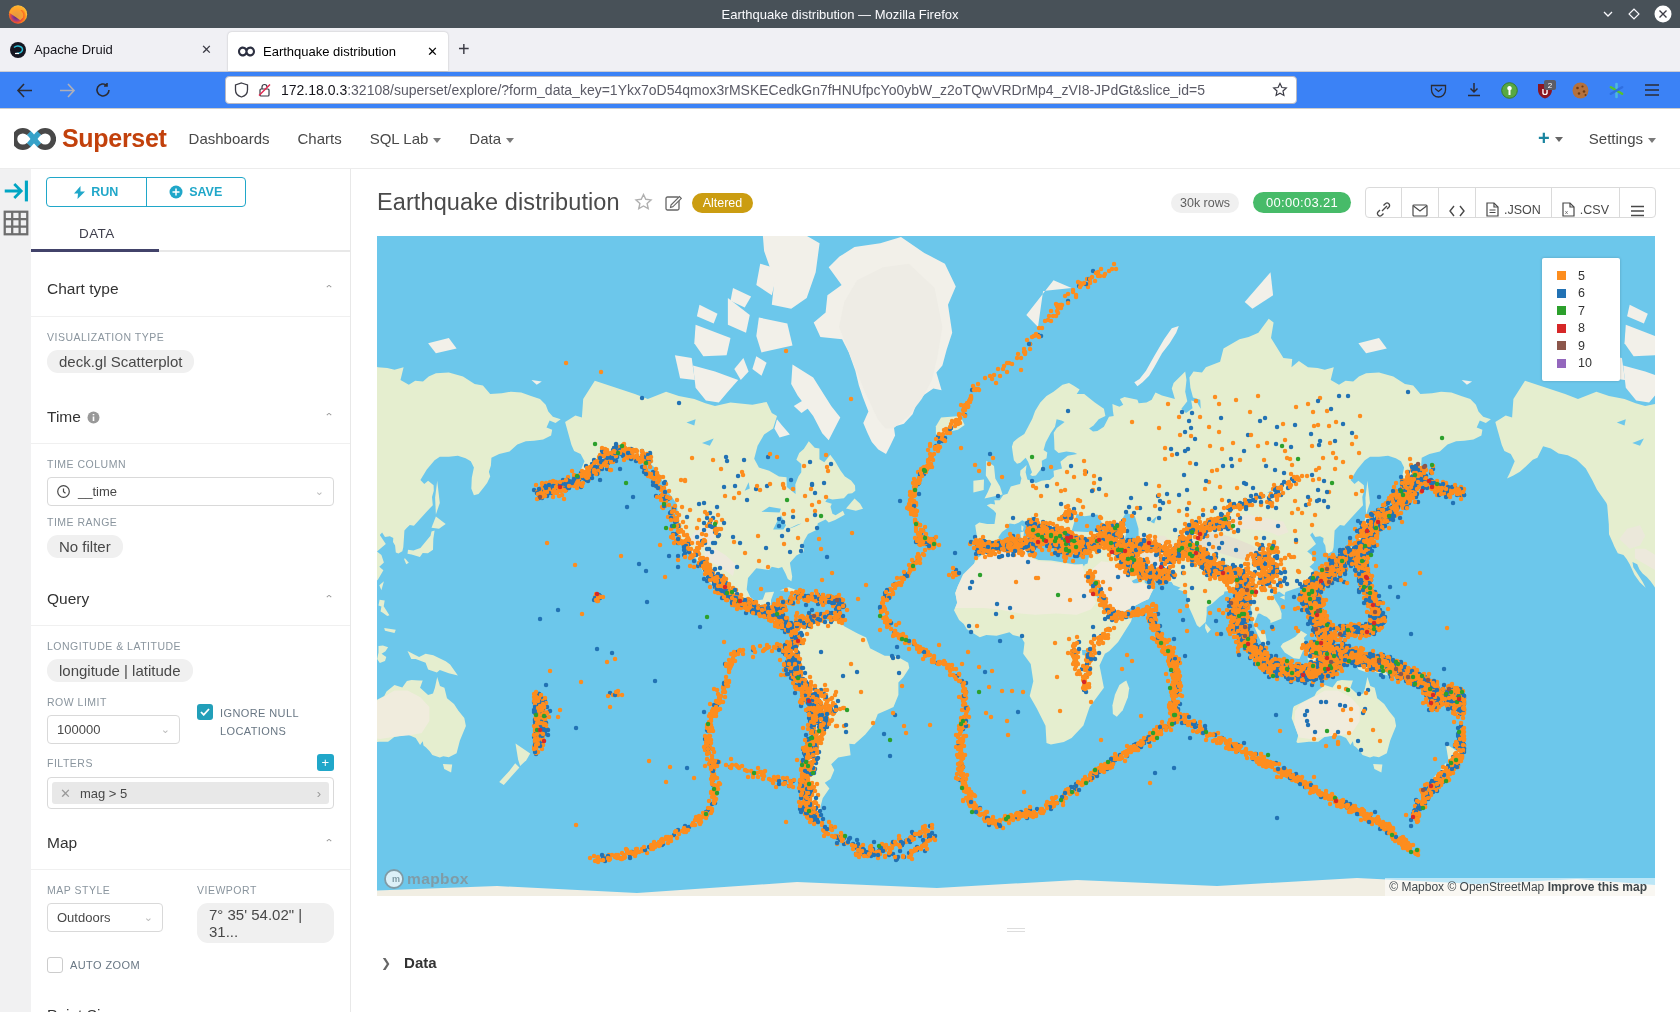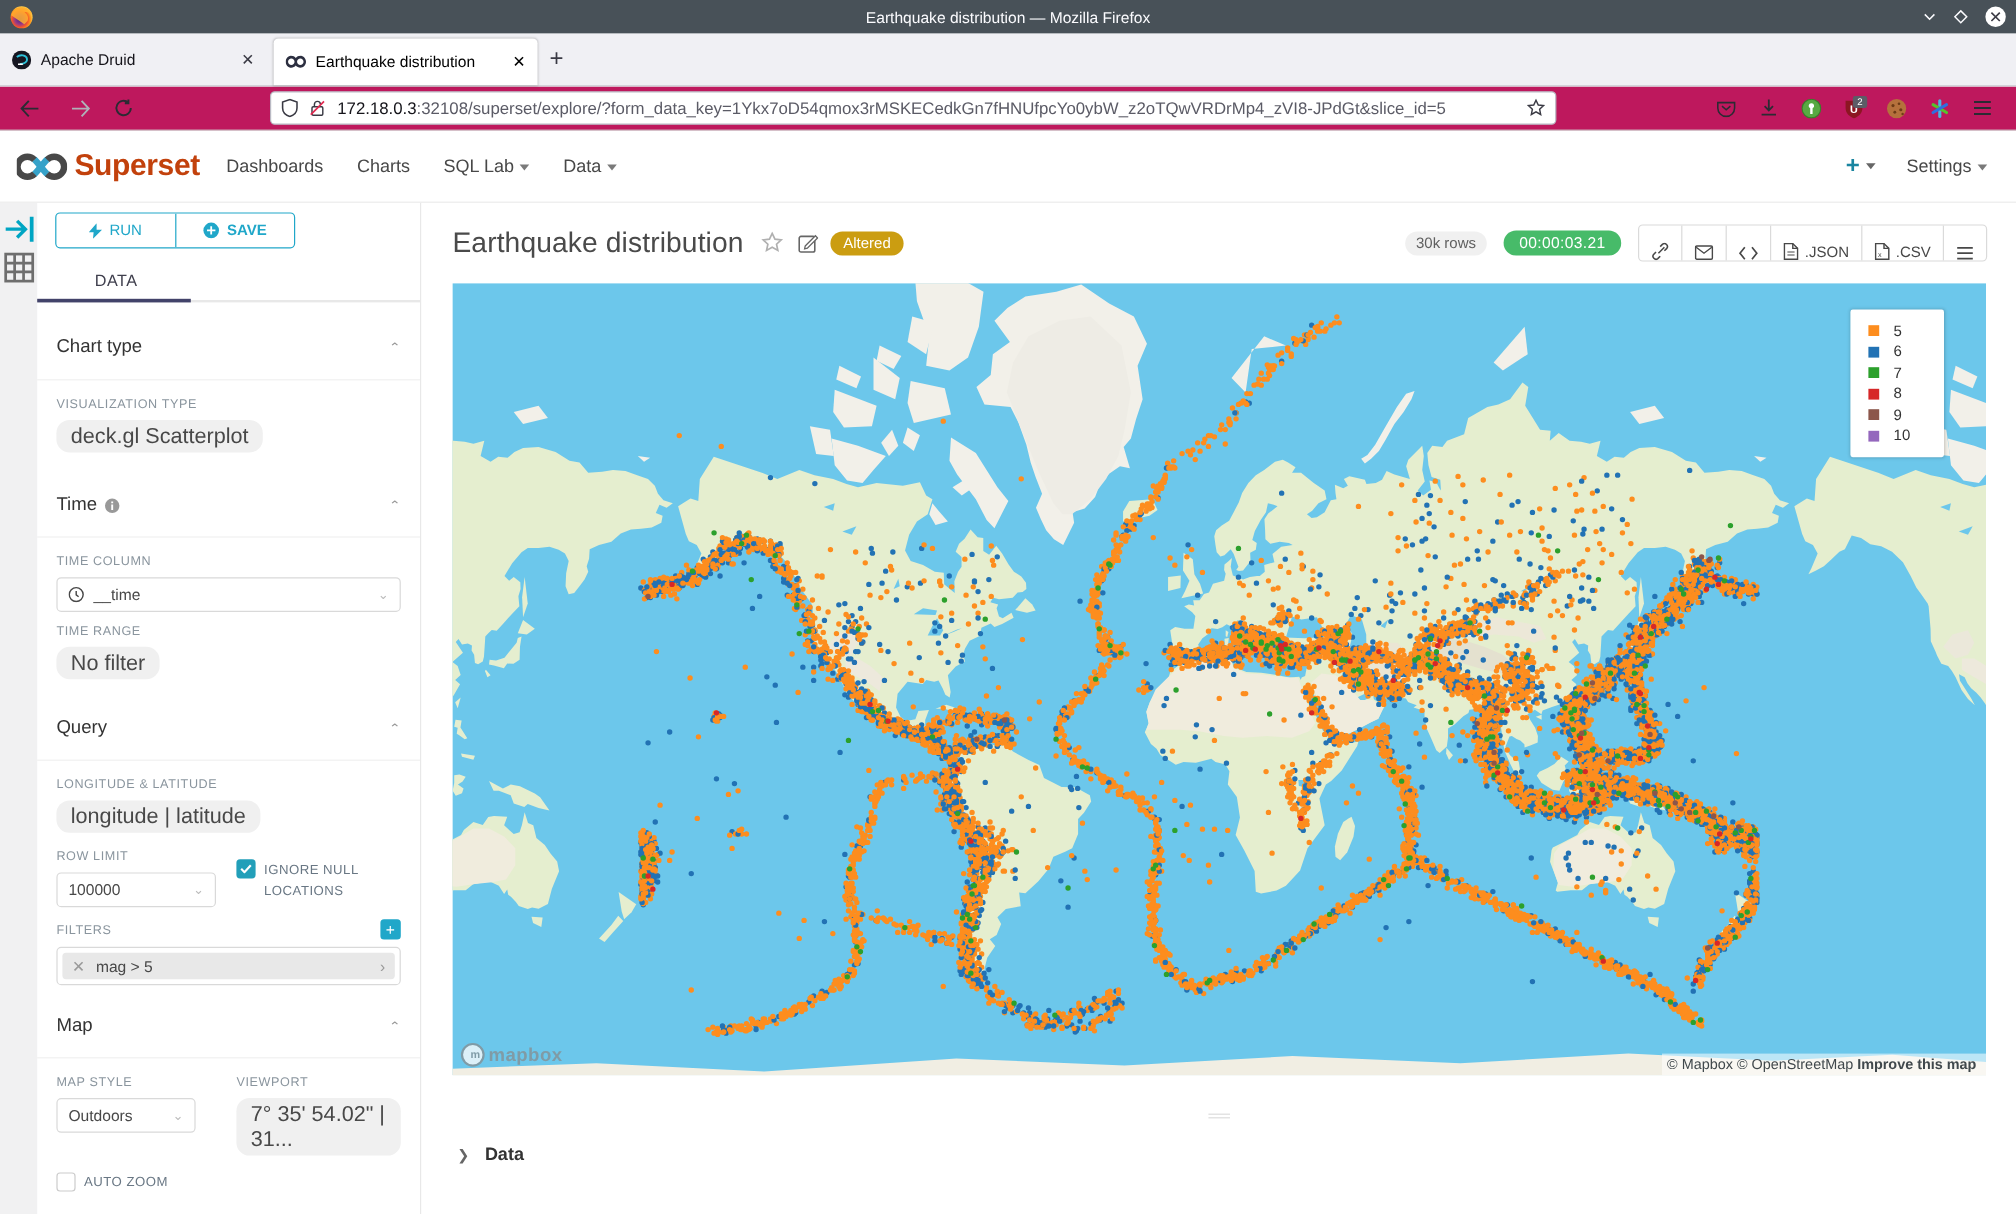--- a/index.html
+++ b/index.html
@@ -3,50 +3,50 @@
 *{margin:0;padding:0;box-sizing:border-box}
 html,body{width:1680px;height:1012px;overflow:hidden;font-family:"Liberation Sans",sans-serif;background:#fff}
 .titlebar{height:28px;background:#485158;color:#fbfbfe;display:flex;align-items:center;position:relative}
 .titlebar .title{position:absolute;left:0;right:0;text-align:center;font-size:13px;color:#fbfbfe}
 .winbtns{position:absolute;right:8px;top:0;height:28px;display:flex;align-items:center;gap:14px}
 .tabstrip{height:44px;background:#f0f0f4;display:flex;align-items:center;border-bottom:1px solid #ccccd3;position:relative}
 .tab{height:28px;display:flex;align-items:center;padding:0 10px;font-size:13px;color:#15141a;gap:8px;width:222px}
 .tab .x{margin-left:auto;color:#3a3a44;font-size:13px}
 .tabactive{position:absolute;left:228px;top:4px;width:220px;height:39px;background:#fff;border-radius:4px 4px 0 0;box-shadow:0 0 2px rgba(0,0,0,.25);display:flex;align-items:center;padding:0 10px;font-size:13px;gap:8px}
 .newtab{position:absolute;left:458px;top:10px;font-size:20px;color:#3a3a44}
-.toolbar{height:37px;background:#be185d;display:flex;align-items:center;border-bottom:1px solid #ccc;padding:0 8px}
+.toolbar{height:37px;background:#3b82f6;display:flex;align-items:center;border-bottom:1px solid #ccc;padding:0 8px}
 .navic{width:32px;height:28px;display:flex;align-items:center;justify-content:center;color:#2b2b33}
 .urlbar{margin-left:106px;width:1072px;height:28px;background:#fff;border:1px solid #b9b9c3;border-radius:4px;display:flex;align-items:center;padding:0 8px;font-size:14px}
 .urlbar .host{color:#15141a}
 .urlbar .rest{color:#5b5b66}
 .tb-icons{display:flex;align-items:center;margin-left:133px;gap:19px}
 .ss-nav{height:60px;background:#fff;border-bottom:1px solid #ececec;display:flex;align-items:center;position:relative}
 .ss-logo{display:flex;align-items:center;margin-left:14px;gap:6px}
 .ss-logo b{font-size:25px;color:#c2410c;letter-spacing:-.3px}
 .ss-menu{display:flex;margin-left:22px;gap:0;font-size:15px;color:#484848}
 .ss-menu>span{padding:0 28px 0 0}
 .caret{display:inline-block;width:0;height:0;border-left:4px solid transparent;border-right:4px solid transparent;border-top:5px solid #7a7a7a;margin-left:5px;vertical-align:middle}
 .ss-right{position:absolute;right:24px;display:flex;align-items:center;gap:26px;font-size:15px;color:#484848}
 .plus-teal{color:#1a85a0;font-size:20px;font-weight:bold}
 .body-row{display:flex;height:843px}
 .rail{width:31px;background:#f1f1f2;padding-top:11px}
 .rail .ic{width:32px;height:26px;display:flex;align-items:center;justify-content:center;margin-bottom:4px}
 .lpanel{width:320px;border-right:1px solid #e8e8e8;position:relative;font-size:13px;color:#484848}
 .btngroup{display:flex;margin:8px 0 0 15px;width:200px;height:30px;border:1px solid #20a7c9;border-radius:4px;overflow:hidden}
-.btngroup .bg1{flex:1;display:flex;align-items:center;justify-content:center;gap:6px;color:#20a7c9;font-weight:normal;font-size:12.5px;border-right:1px solid #20a7c9}
+.btngroup .bg1{flex:1;display:flex;align-items:center;justify-content:center;gap:6px;color:#20a7c9;font-weight:bold;font-size:12.5px;border-right:1px solid #20a7c9}
 .btngroup .bg2{flex:1;display:flex;align-items:center;justify-content:center;gap:6px;color:#20a7c9;font-weight:bold;font-size:12.5px}
 .tabs2{margin-top:15px;border-bottom:2px solid #e8e8e8;height:30px;position:relative}
 .tabs2 .t{position:absolute;left:48px;top:4px;font-size:13.5px;color:#3f3f4d;letter-spacing:.4px}
 .tabs2 .ink{position:absolute;left:0;bottom:-2px;width:128px;height:3px;background:#42436a}
 .sect{padding:0 16px}
 .sect-h{display:flex;align-items:center;height:52px;font-size:15.5px;color:#333}
 .sect-h .chev{margin-left:auto;color:#999;font-size:12px;transform:scaleY(.8)}
 .divider{height:1px;background:#f0f0f0;margin:0 0}
 .lbl{font-size:10.5px;color:#8a959e;letter-spacing:.5px;margin:14px 0 7px}
-.pill{display:inline-block;background:#f0f0f0;border-radius:11px;padding:3px 12px;font-size:18px;color:#484848}
+.pill{display:inline-block;background:#f0f0f0;border-radius:11px;padding:3px 12px;font-size:15px;color:#484848}
 .selbox{height:29px;border:1px solid #d9d9d9;border-radius:4px;display:flex;align-items:center;padding:0 9px;gap:8px;color:#484848;background:#fff}
 .selbox .dn{margin-left:auto;color:#bbb;font-size:11px}
 .chart-area{flex:1;position:relative}
 .chart-head{height:67px;display:flex;align-items:center;padding-left:26px;position:relative}
 .chart-title{font-size:23.5px;color:#4a4a4a;font-weight:500;letter-spacing:.1px}
 .altered{background:#cb9d11;color:#fff;border-radius:11px;font-size:12.5px;padding:3px 11px;margin-left:10px}
 .rowct{background:#f0f0f0;border-radius:11px;font-size:12.5px;color:#5f5f5f;padding:3px 9px}
 .timer{background:#47bb69;border-radius:11px;font-size:13px;color:#fff;padding:3px 13px;letter-spacing:.3px}
 .hd-btns{display:flex;border:1px solid #dadada;border-radius:4px;height:31px;align-items:stretch;background:#fff}
 .hd-btns>div{display:flex;align-items:flex-end;justify-content:center;border-right:1px solid #dadada;padding:0 10px;color:#484848;font-size:12.5px;gap:5px}

